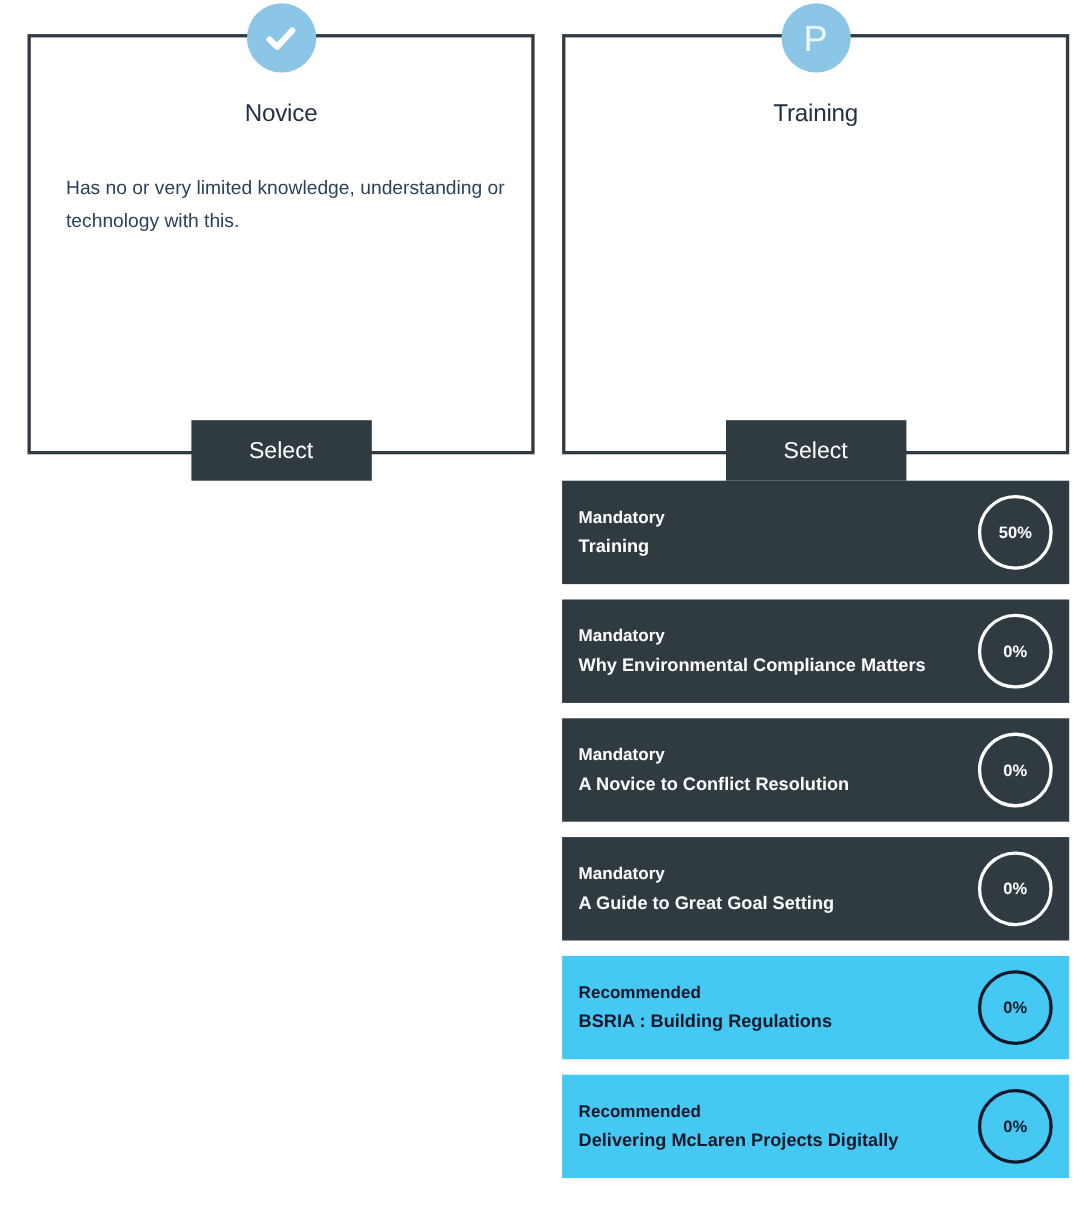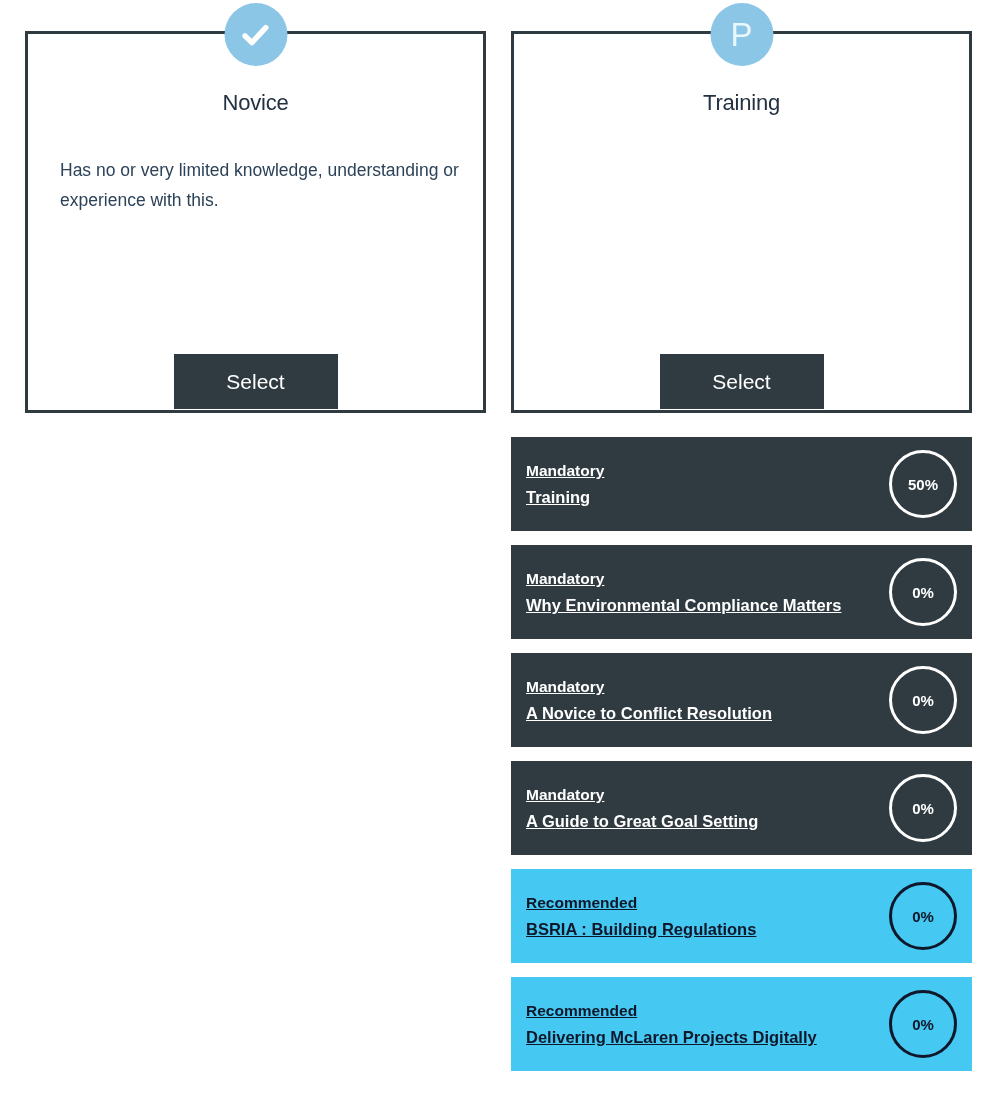--- a/index.html
+++ b/index.html
@@ -68,21 +68,21 @@
     right: 24px;
     top: 121px;
     font-size: 17.5px;
     line-height: 30px;
     color: #2c4258;
     white-space: pre-line;
   }
 
   .select-button {
     position: absolute;
-    top: 320px;
+    top: 348px;
     left: 50%;
     transform: translateX(-50%);
     width: 164px;
     height: 55px;
     background: #2f3a41;
     color: #ffffff;
     border: none;
     font-size: 21px;
     font-family: "Liberation Sans", "DejaVu Sans", sans-serif;
     cursor: pointer;
@@ -112,21 +112,20 @@
     background: #2f3a41;
     color: #ffffff;
   }
   .course-item.theme-blue {
     background: #45c8f1;
     color: #0f172a;
   }
   .course-text {
     flex: 1 1 auto;
     min-width: 0;
-    text-decoration: underline;
   }
   .course-category {
     font-size: 15.5px;
     font-weight: bold;
     line-height: 26px;
     white-space: nowrap;
   }
   .course-name {
     font-size: 16.5px;
     font-weight: bold;
@@ -152,21 +151,21 @@
 
 <div class="level-card" id="card-novice">
   <div class="level-badge">
     <span>
       <svg width="34" height="34" viewBox="0 0 34 34" aria-hidden="true">
         <path d="M6.5 17.8 L13.4 24.6 L27.3 9.6" fill="none" stroke="#ffffff" stroke-width="5.4" stroke-linecap="round" stroke-linejoin="round"></path>
       </svg>
     </span>
   </div>
   <div class="level-title">Novice</div>
-  <div class="level-desc">Has no or very limited knowledge, understanding or experience with this.</div>
+  <div class="level-desc">Has no or very limited knowledge, understanding or technology with this.</div>
   <button class="select-button">Select</button>
 </div>
 
 <div class="level-card" id="card-awareness">
   <div class="level-badge">
     <span class="badge-letter">P</span>
   </div>
   <div class="level-title">Training</div>
   <button class="select-button">Select</button>
 </div>

